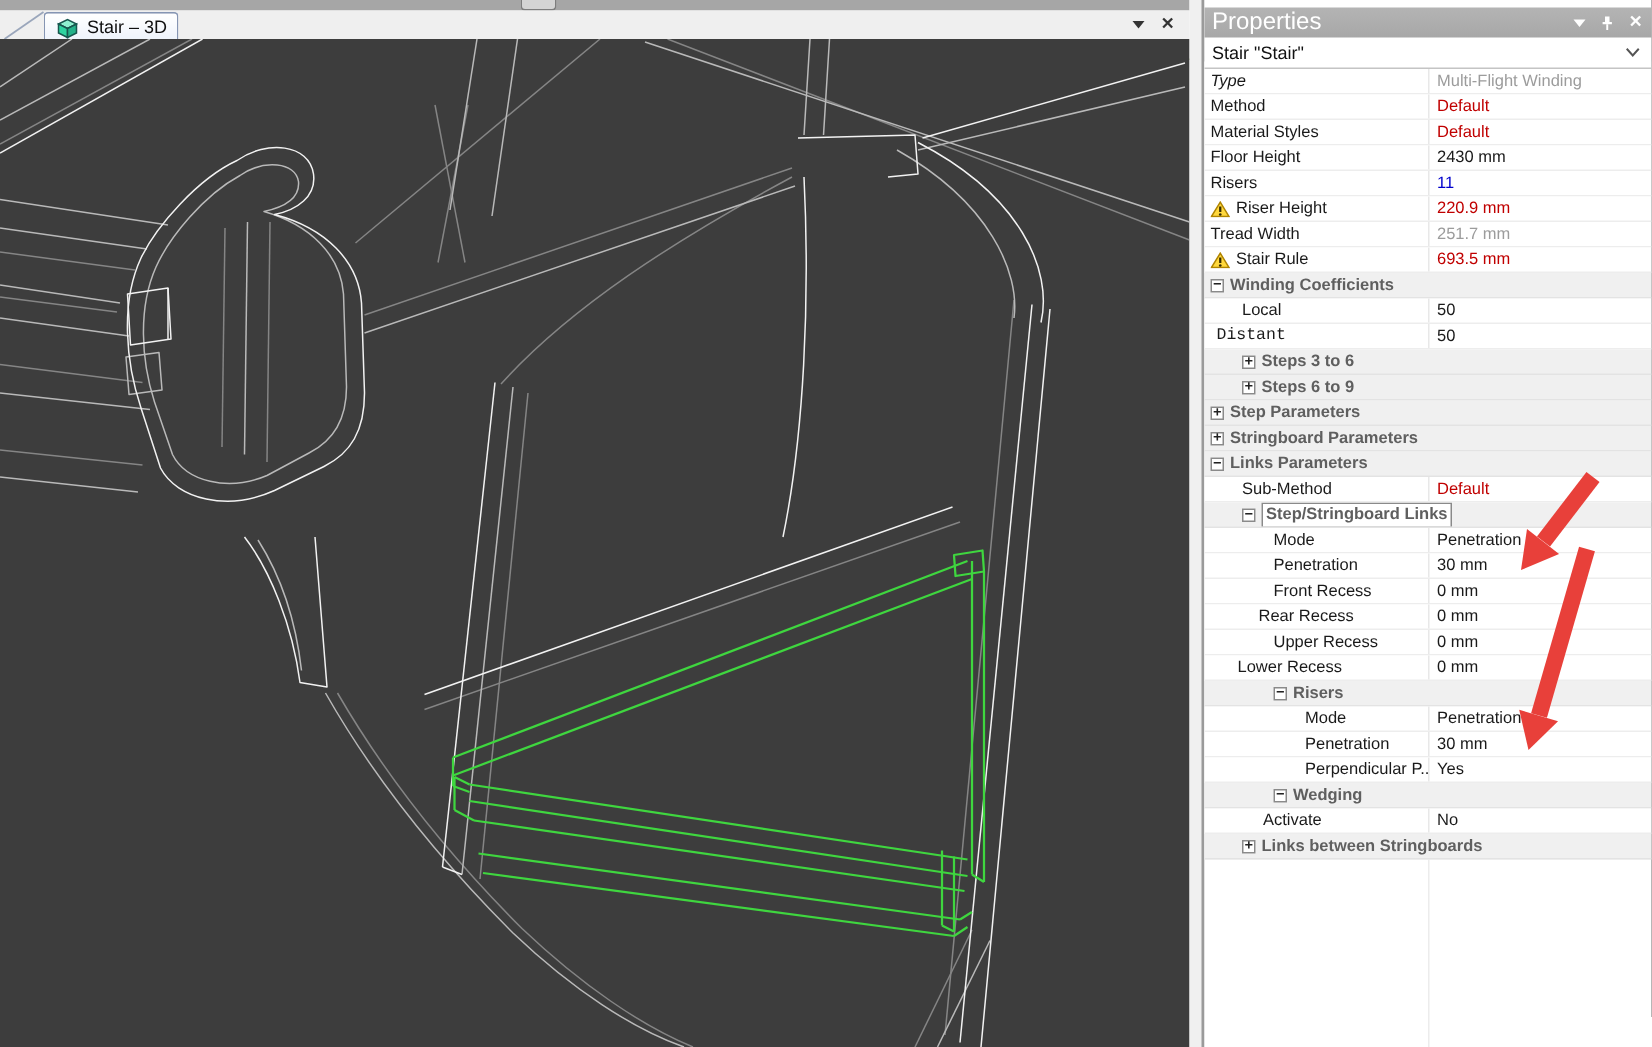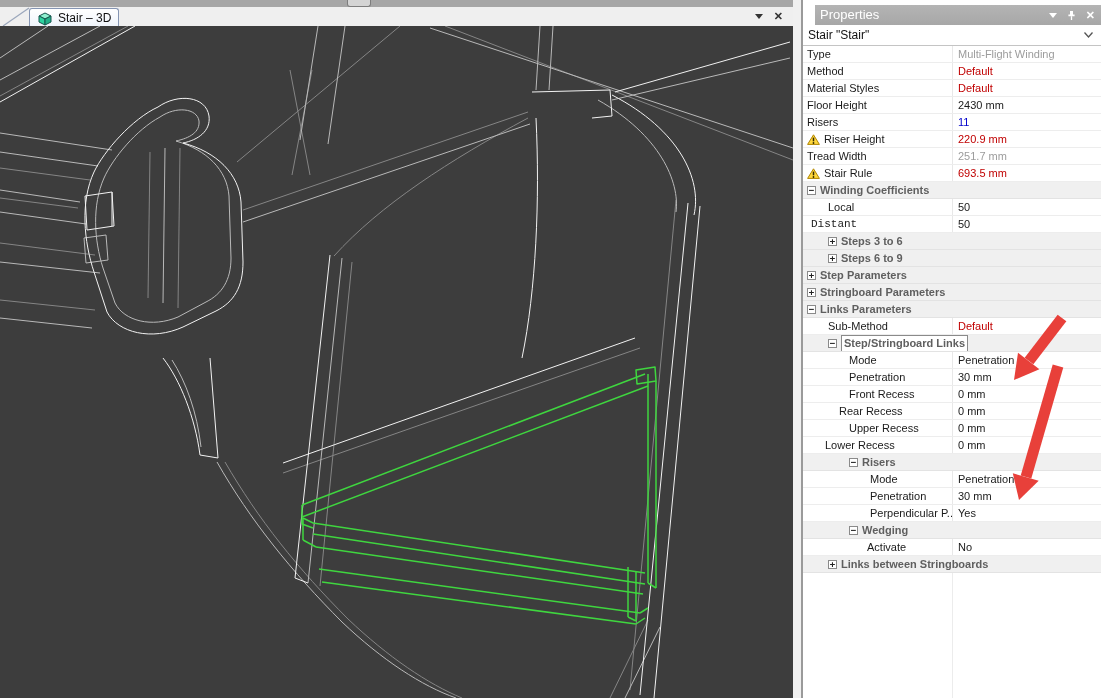--- a/index.html
+++ b/index.html
@@ -21,22 +21,22 @@
   .tabbar-icons{position:absolute;right:10px;top:0;height:19px;display:flex;align-items:center;gap:11px;}
   .tri-down{width:0;height:0;border-left:4px solid transparent;border-right:4px solid transparent;border-top:5px solid #333;}
   .x-glyph{font-size:11px;color:#333;font-weight:bold;line-height:1;}
   .canvas{position:absolute;left:0;top:26px;width:793px;height:672px;background:#3d3d3d;overflow:hidden;}
   .canvas svg{display:block;}
   
   .splitter{position:absolute;left:793px;top:0;width:10px;height:698px;background:#f0f0f0;
     border-right:2px solid #9a9a9a;box-sizing:border-box;}
   
   .panel{position:absolute;left:803px;top:0;width:298px;height:698px;background:#ffffff;}
-  .ptitle{position:absolute;top:5px;left:12px;right:0;height:36px;
-    background:linear-gradient(#b4b4b4,#9d9d9d);color:#fff;font-size:13px;line-height:20px;
+  .ptitle{position:absolute;top:5px;left:0;right:0;height:36px;
+    background:linear-gradient(#b4b4b4,#9d9d9d);color:#fff;font-size:16px;line-height:20px;
     padding-left:5px;box-sizing:border-box;}
   .ptitle-icons{position:absolute;right:6px;top:5px;height:20px;display:flex;align-items:center;gap:9px;}
   .tri-down-w{width:0;height:0;border-left:4px solid transparent;border-right:4px solid transparent;border-top:5px solid #fff;}
   .pclose{font-size:11px;color:#fff;font-weight:bold;line-height:1;}
   .combo{position:absolute;top:25px;left:0;right:0;height:21px;background:#fff;
     border-bottom:1px solid #c4c4c4;box-sizing:border-box;
     font-size:12px;line-height:20px;padding-left:5px;color:#111;}
   .combo-chev{position:absolute;right:7px;top:6px;}
   .grid{position:absolute;top:46px;left:0;right:0;}
   .prow{display:flex;height:17px;box-sizing:border-box;border-bottom:1px solid #ededed;
@@ -190,21 +190,21 @@
 
   <div class="combo">
     <span>Stair "Stair"</span>
     <svg class="combo-chev" width="11" height="8" viewBox="0 0 11 8">
       <polyline points="1.5,1.5 5.5,6 9.5,1.5" fill="none" stroke="#555" stroke-width="1.3"></polyline>
     </svg>
   </div>
 
   <div class="grid">
       <div class="prow">
-        <div class="pname" style="padding-left: 4px;">
+        <div class="pname" style="padding-left: 4px; font-style: italic;">
           <span>Type</span>
         </div>
         <div class="pval v-gray">Multi-Flight Winding</div>
       </div>
       <div class="prow">
         <div class="pname" style="padding-left: 4px;">
           <span>Method</span>
         </div>
         <div class="pval v-red">Default</div>
       </div>
@@ -378,21 +378,21 @@
         </div>
         <div class="pval v-black">Yes</div>
       </div>
       <div class="prow psection">
         <div class="pname" style="padding-left: 46px;">
           <span class="expbox">−</span>
           <span>Wedging</span>
         </div>
       </div>
       <div class="prow">
-        <div class="pname" style="padding-left: 64px;">
+        <div class="pname" style="padding-left: 39px;">
           <span>Activate</span>
         </div>
         <div class="pval v-black">No</div>
       </div>
       <div class="prow psection">
         <div class="pname" style="padding-left: 25px;">
           <span class="expbox">+</span>
           <span>Links between Stringboards</span>
         </div>
       </div>

